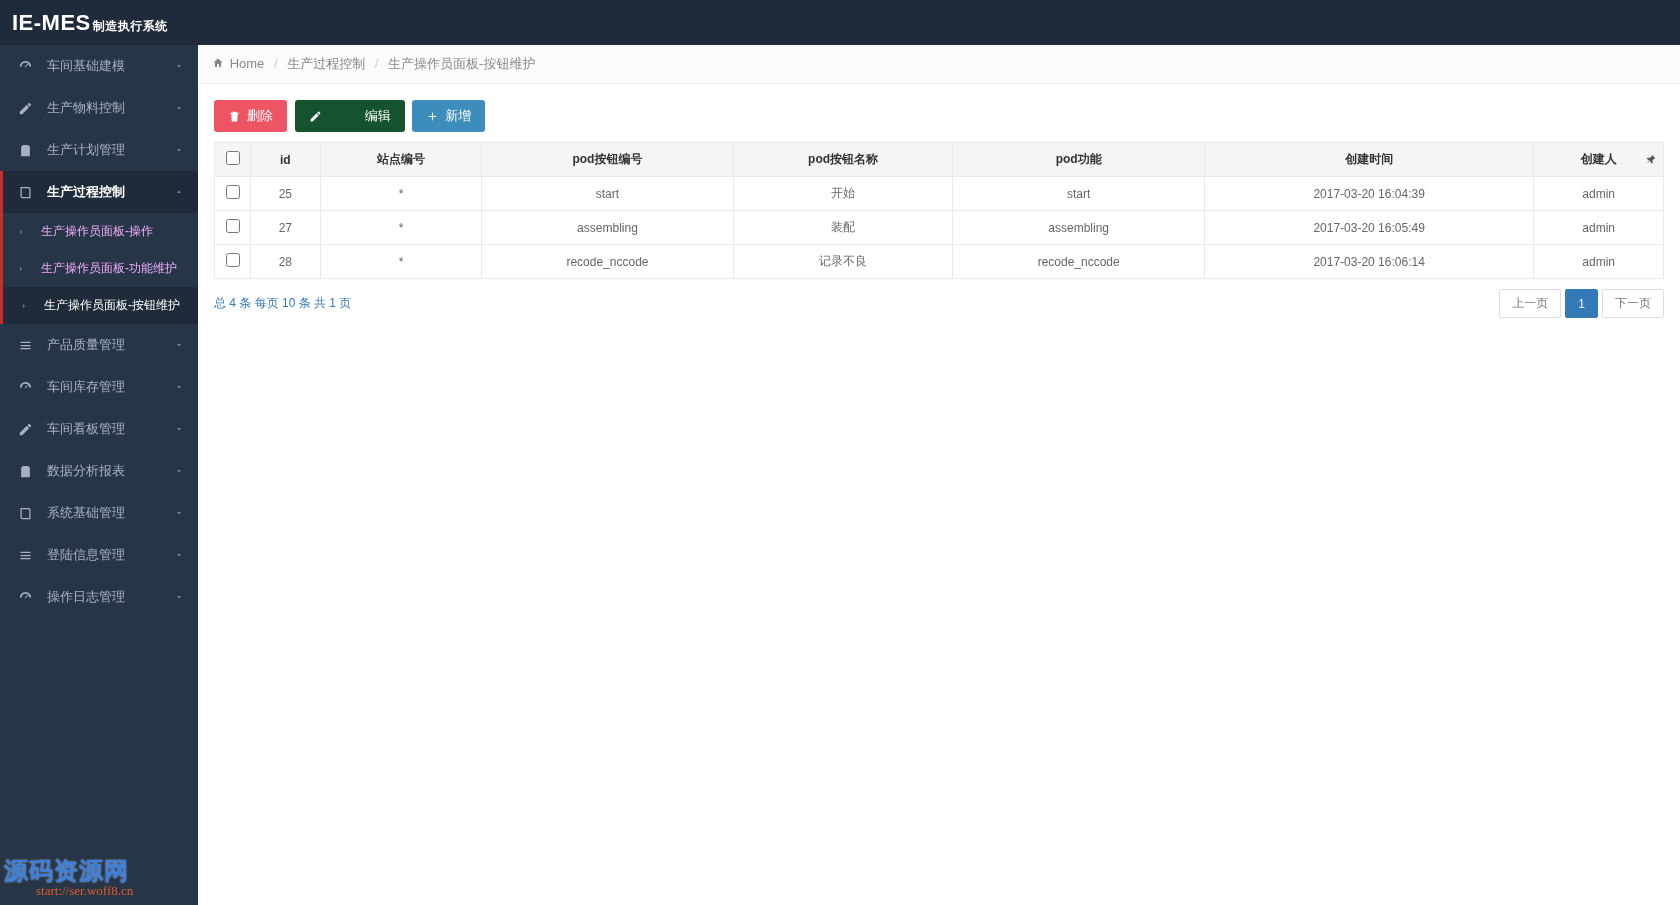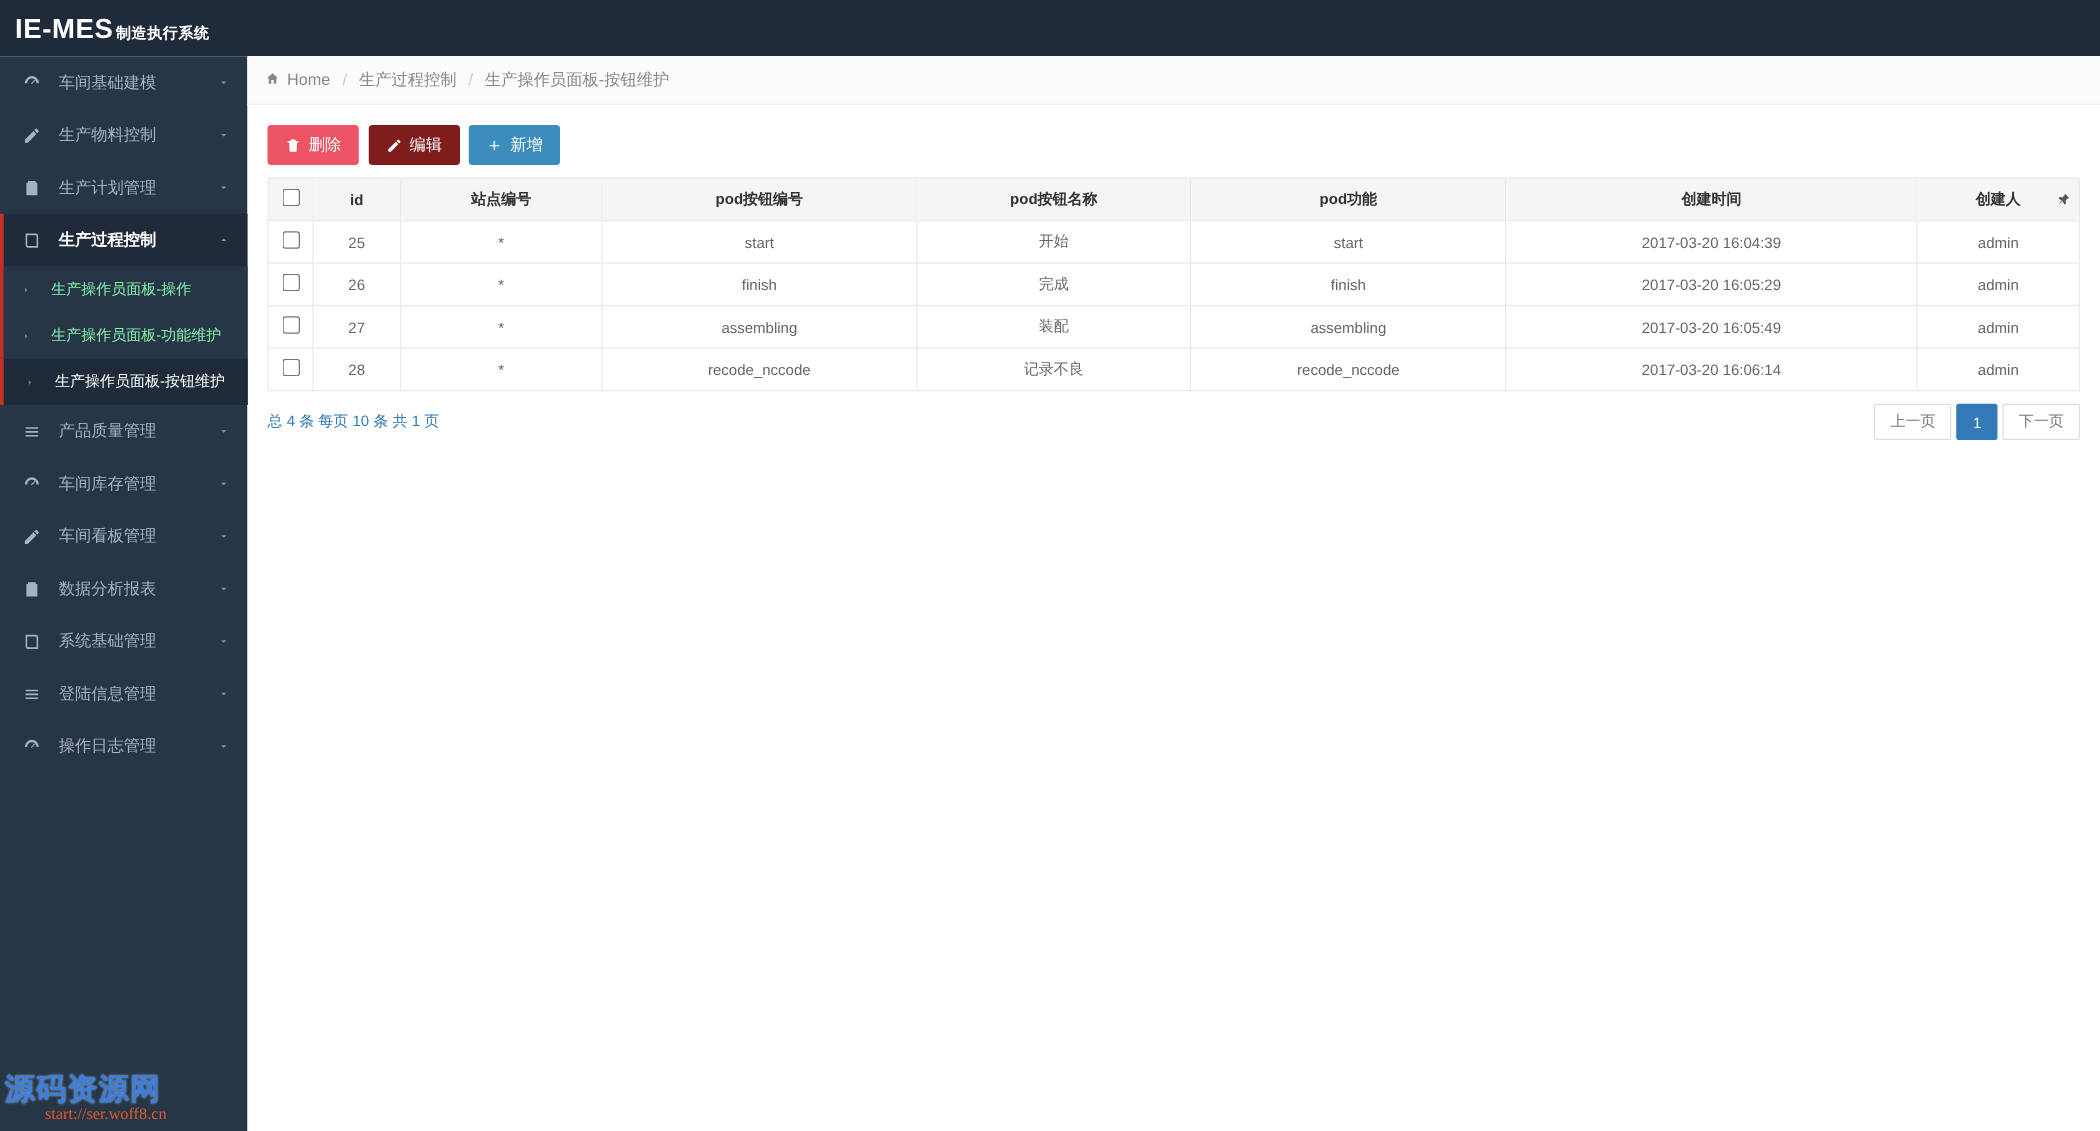--- a/index.html
+++ b/index.html
@@ -15,38 +15,38 @@
 .sidebar { width: 198px; background: #273646; color: #a7b1c2; flex: none; }
 .sidebar-menu { list-style: none; }
 .menu-item { position: relative; border-left: 3px solid transparent; text-align: center; }
 .menu-item > .menu-link { display: flex; align-items: center; padding: 12px 14px; cursor: pointer; color: #a7b1c2; font-size: 13px; }
 .menu-icon { width: 16px; height: 16px; margin-right: 14px; display: inline-flex; align-items: center; justify-content: center; }
 .menu-caret { margin-left: auto; }
 .menu-item.active { background: #1f2b3a; border-left-color: #c23028; }
 .menu-item.active > .menu-link { color: #fff; font-weight: 600; }
 .sub-menu { list-style: none; background: #273646; }
 .sub-item { }
-.sub-item > .sub-link { display: flex; align-items: center; padding: 10px 14px; color: #86efac; cursor: pointer; font-size: 12px; }
+.sub-item > .sub-link { display: flex; align-items: center; padding: 10px 14px; color: #f0abfc; cursor: pointer; font-size: 12px; }
 .sub-item.active { background: #1f2b3a; border-left: 3px solid #c23028; margin-left: -3px; padding-left: 3px;}
 .sub-item.active > .sub-link { color: #fff; }
 .sub-caret { width: 12px; margin-right: 12px; font-size: 10px; color: #6a7a8b; }
 
 .content { flex: 1; background: #fff; display: flex; flex-direction: column; }
 .breadcrumb-bar { background: #fbfbfb; border-bottom: 1px solid #eee; padding: 10px 14px; font-size: 13px; color: #999; }
 .breadcrumb-bar .crumb { color: #888; }
 .breadcrumb-bar .sep { margin: 0 6px; color: #ccc; }
 .breadcrumb-bar .home-icon { margin-right: 2px; }
 
 .page-body { padding: 16px; }
 
 .toolbar { margin-bottom: 10px; }
 .btn { display: inline-flex; align-items: center; padding: 7px 14px; border: none; border-radius: 3px; color: #fff; font-size: 13px; cursor: pointer; margin-right: 4px; font-family: Liberation Mono, monospace; }
 .btn .btn-icon { margin-right: 6px; display: inline-flex; }
 .btn-danger { background: #ed5565; }
-.btn-info { background: #7f1d1d; }
+.btn-info { background: #14532d; gap: 37px; }
 .btn-primary { background: #3c8dbc; }
 
 .data-table { width: 100%; border-collapse: collapse; border: 1px solid #d946ef; }
 .data-table th, .data-table td { border: 1px solid #e7eaec; padding: 8px 6px; text-align: center; font-size: 12px; }
 .data-table th { background: #f5f5f6; font-weight: 600; color: #333; position: relative; }
 .data-table td { color: #666; }
 .check-col { width: 36px; }
 .pin-icon { position: absolute; right: 6px; top: 50%; transform: translateY(-50%); font-size: 12px; color: #666; }
 
 .footer-row { display: flex; justify-content: space-between; align-items: center; margin-top: 10px; }
@@ -344,30 +344,20 @@
               <td>25</td>
               <td>*</td>
               <td>start</td>
               <td>开始</td>
               <td>start</td>
               <td>2017-03-20 16:04:39</td>
               <td>admin</td>
             </tr>
             <tr>
               <td class="check-col"><input type="checkbox" style=""></td>
-              <td>26</td>
-              <td>*</td>
-              <td>finish</td>
-              <td>完成</td>
-              <td>finish</td>
-              <td>2017-03-20 16:05:29</td>
-              <td>admin</td>
-            </tr>
-            <tr>
-              <td class="check-col"><input type="checkbox" style=""></td>
               <td>27</td>
               <td>*</td>
               <td>assembling</td>
               <td>装配</td>
               <td>assembling</td>
               <td>2017-03-20 16:05:49</td>
               <td>admin</td>
             </tr>
             <tr>
               <td class="check-col"><input type="checkbox" style=""></td>

